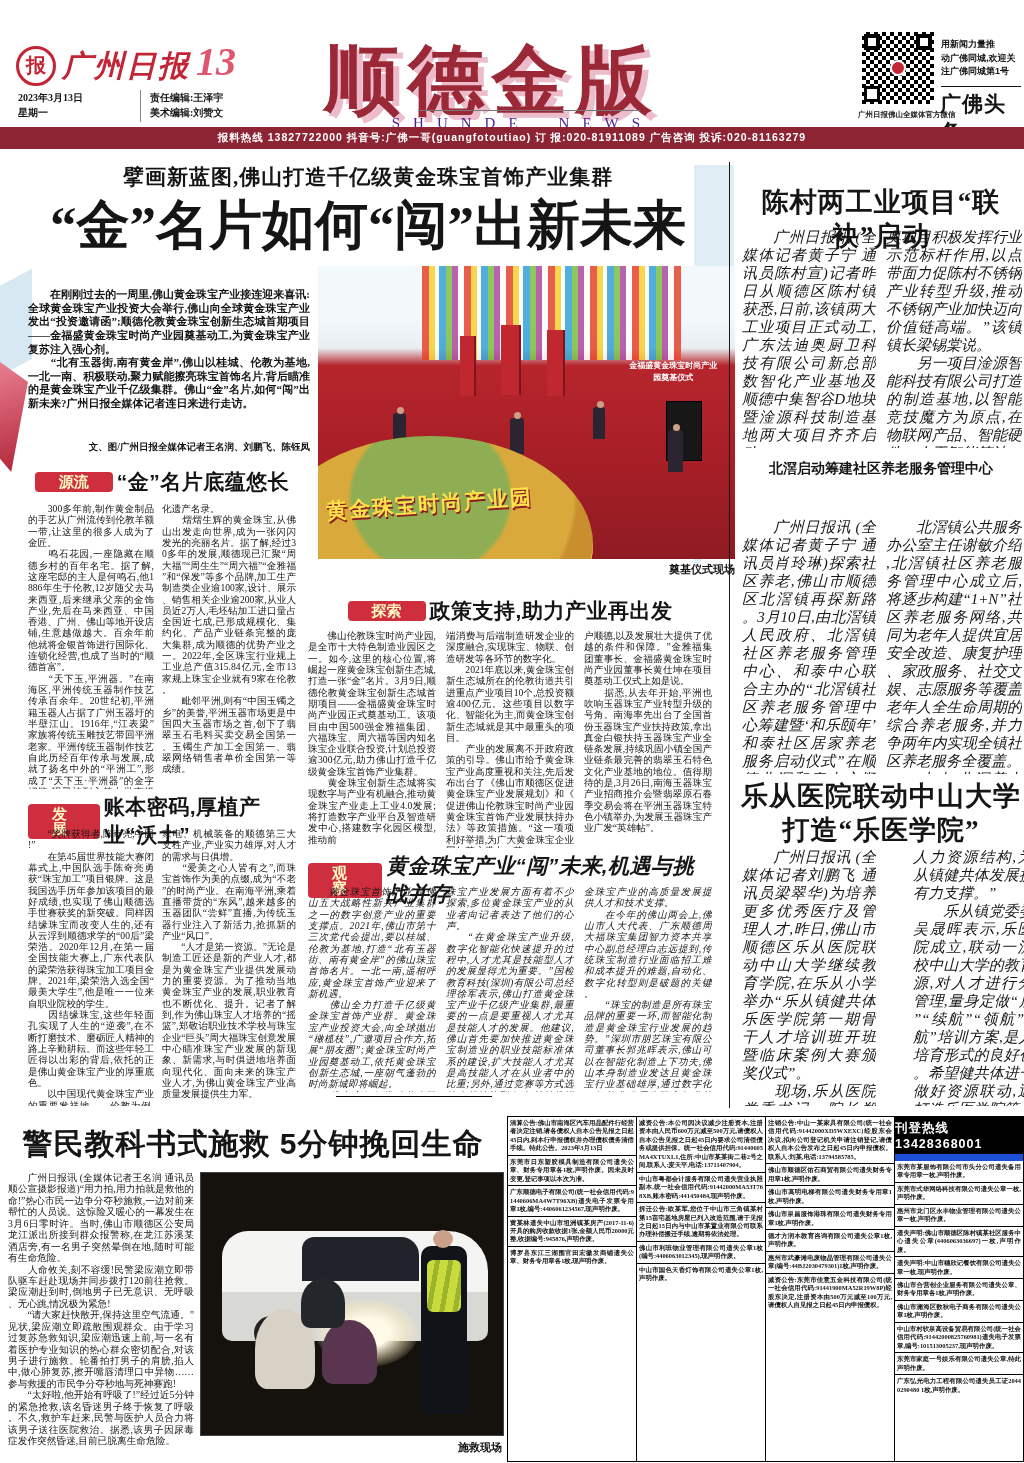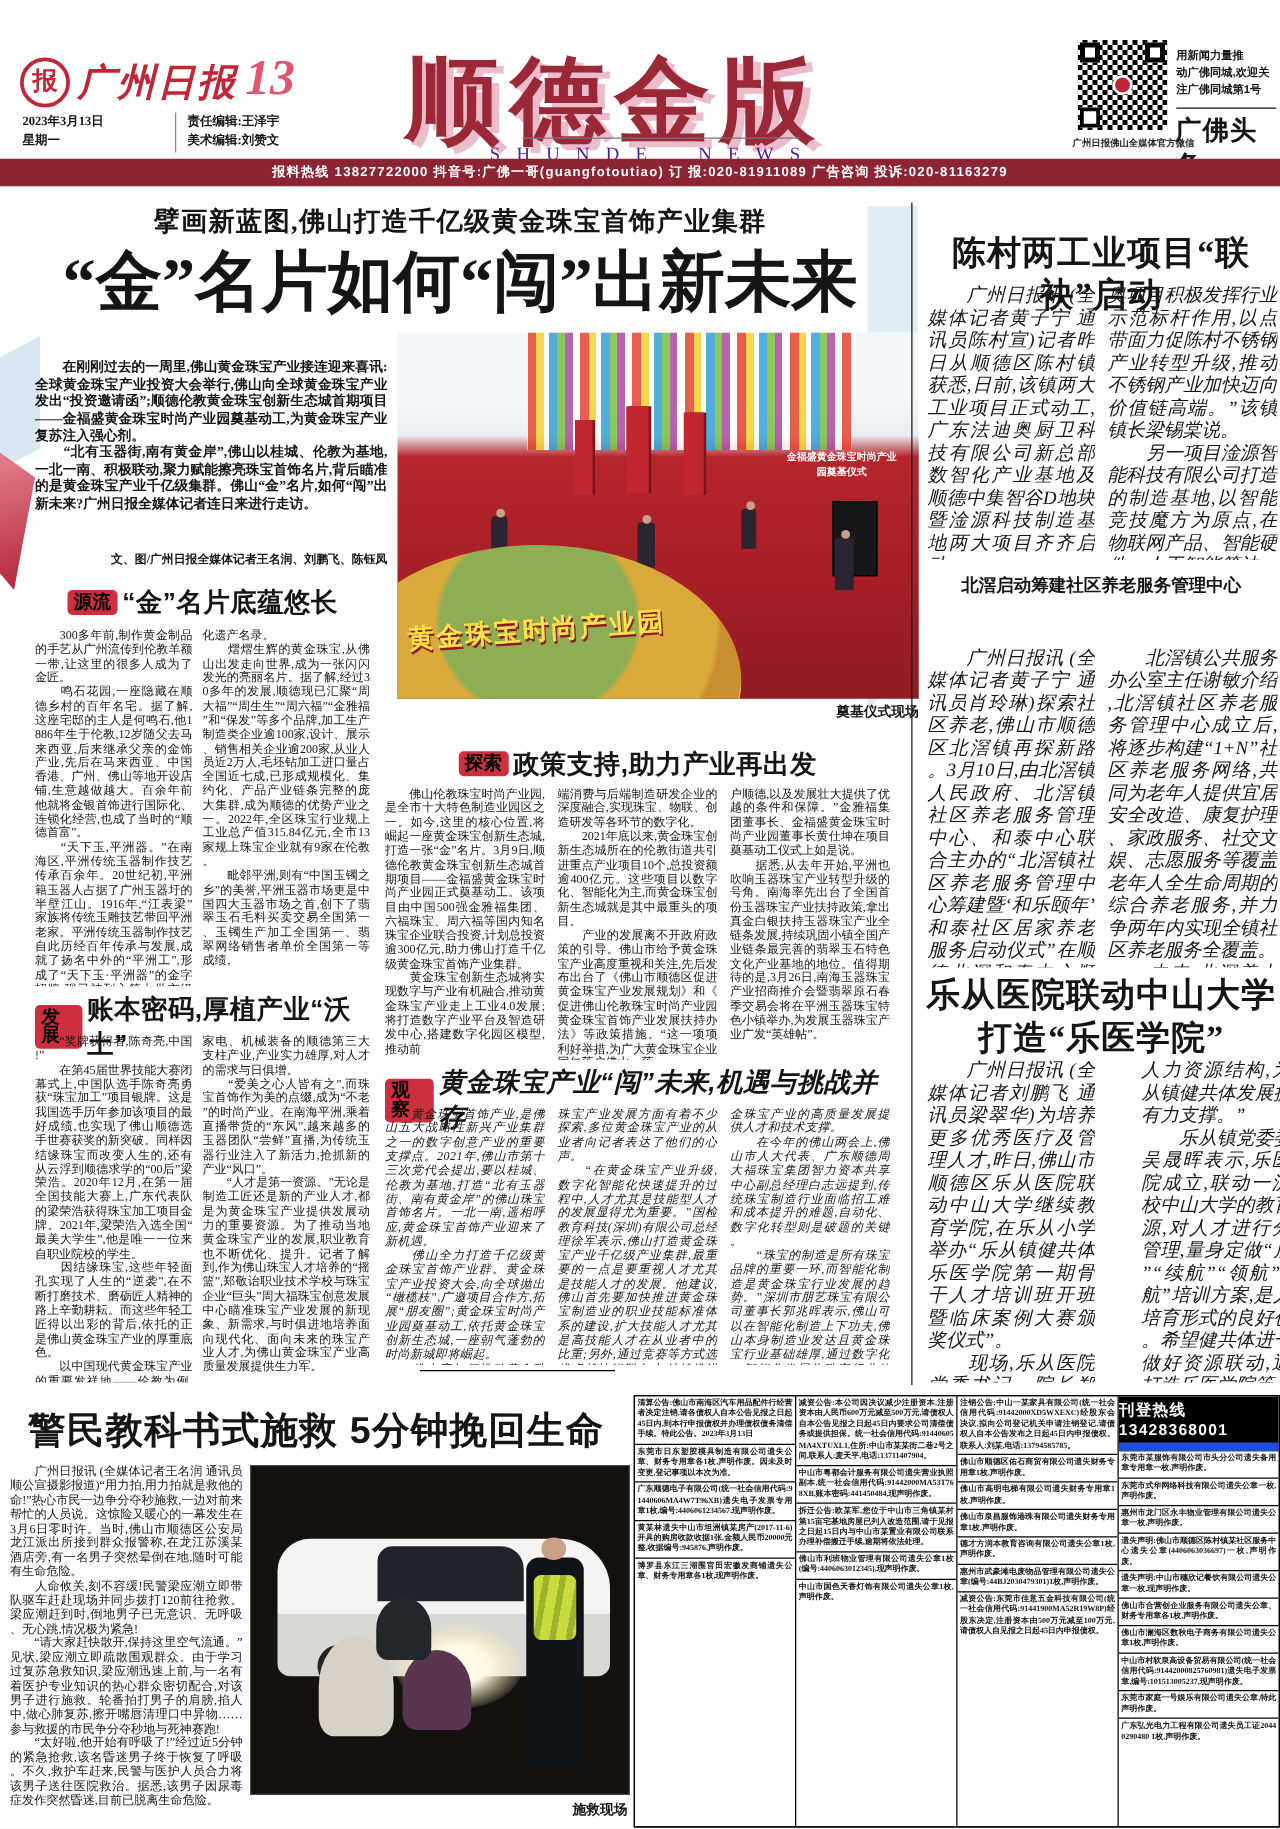--- a/index.html
+++ b/index.html
@@ -34,22 +34,22 @@
   .wechat-name{font-size:21px;font-weight:900;letter-spacing:1px;}
   .qr-cap{font-size:7.5px;font-weight:bold;color:#222;}
   .redbar{background:var(--maroon);color:#fff;font-size:10.5px;font-weight:bold;
           display:flex;align-items:center;justify-content:center;letter-spacing:1px;}
 
   
   .kicker{font-size:21px;font-weight:900;text-align:center;letter-spacing:1px;}
   .headline{font-size:53px;font-weight:900;text-align:center;letter-spacing:0px;white-space:nowrap;}
   .intro{font-size:11px;font-weight:600;line-height:1.24;}
   .byline{font-size:9.5px;text-align:right;font-weight:bold;}
-  .badge{display:inline-block;background:#cf2e3e;color:#000000;border-radius:4px;
-         padding:2px 5px 3px;font-size:15px;font-weight:bold;line-height:1;}
+  .badge{display:inline-block;background:#cf2e3e;color:#fef9c3;border-radius:4px;
+         padding:2px 24px 3px;font-size:15px;font-weight:bold;line-height:1;}
   .sec-head{display:flex;align-items:center;justify-content:center;gap:4px;}
   .sec-title{font-size:21px;font-weight:900;letter-spacing:0.5px;}
   .body-col{font-size:9.6px;line-height:1.18;}
   .kai{font-style:italic;letter-spacing:0.4px;}
   .endrule{height:1px;background:#000;}
 
   
   .photo1{background:linear-gradient(#f3f8fb 0 18%,#e8eef2 28%,#b6252c 34%,#a91f27 64%,#8f1b22 100%);overflow:hidden;}
   .streamers{position:absolute;left:25%;top:0;width:62%;height:32%;opacity:.85;
      background:repeating-linear-gradient(90deg,#e8432e 0 7px,#f7d22e 7px 13px,#ffffff 13px 17px,#35a3d8 17px 24px,#7bc043 24px 30px,#b04aa2 30px 36px,#ffffff 36px 42px);

